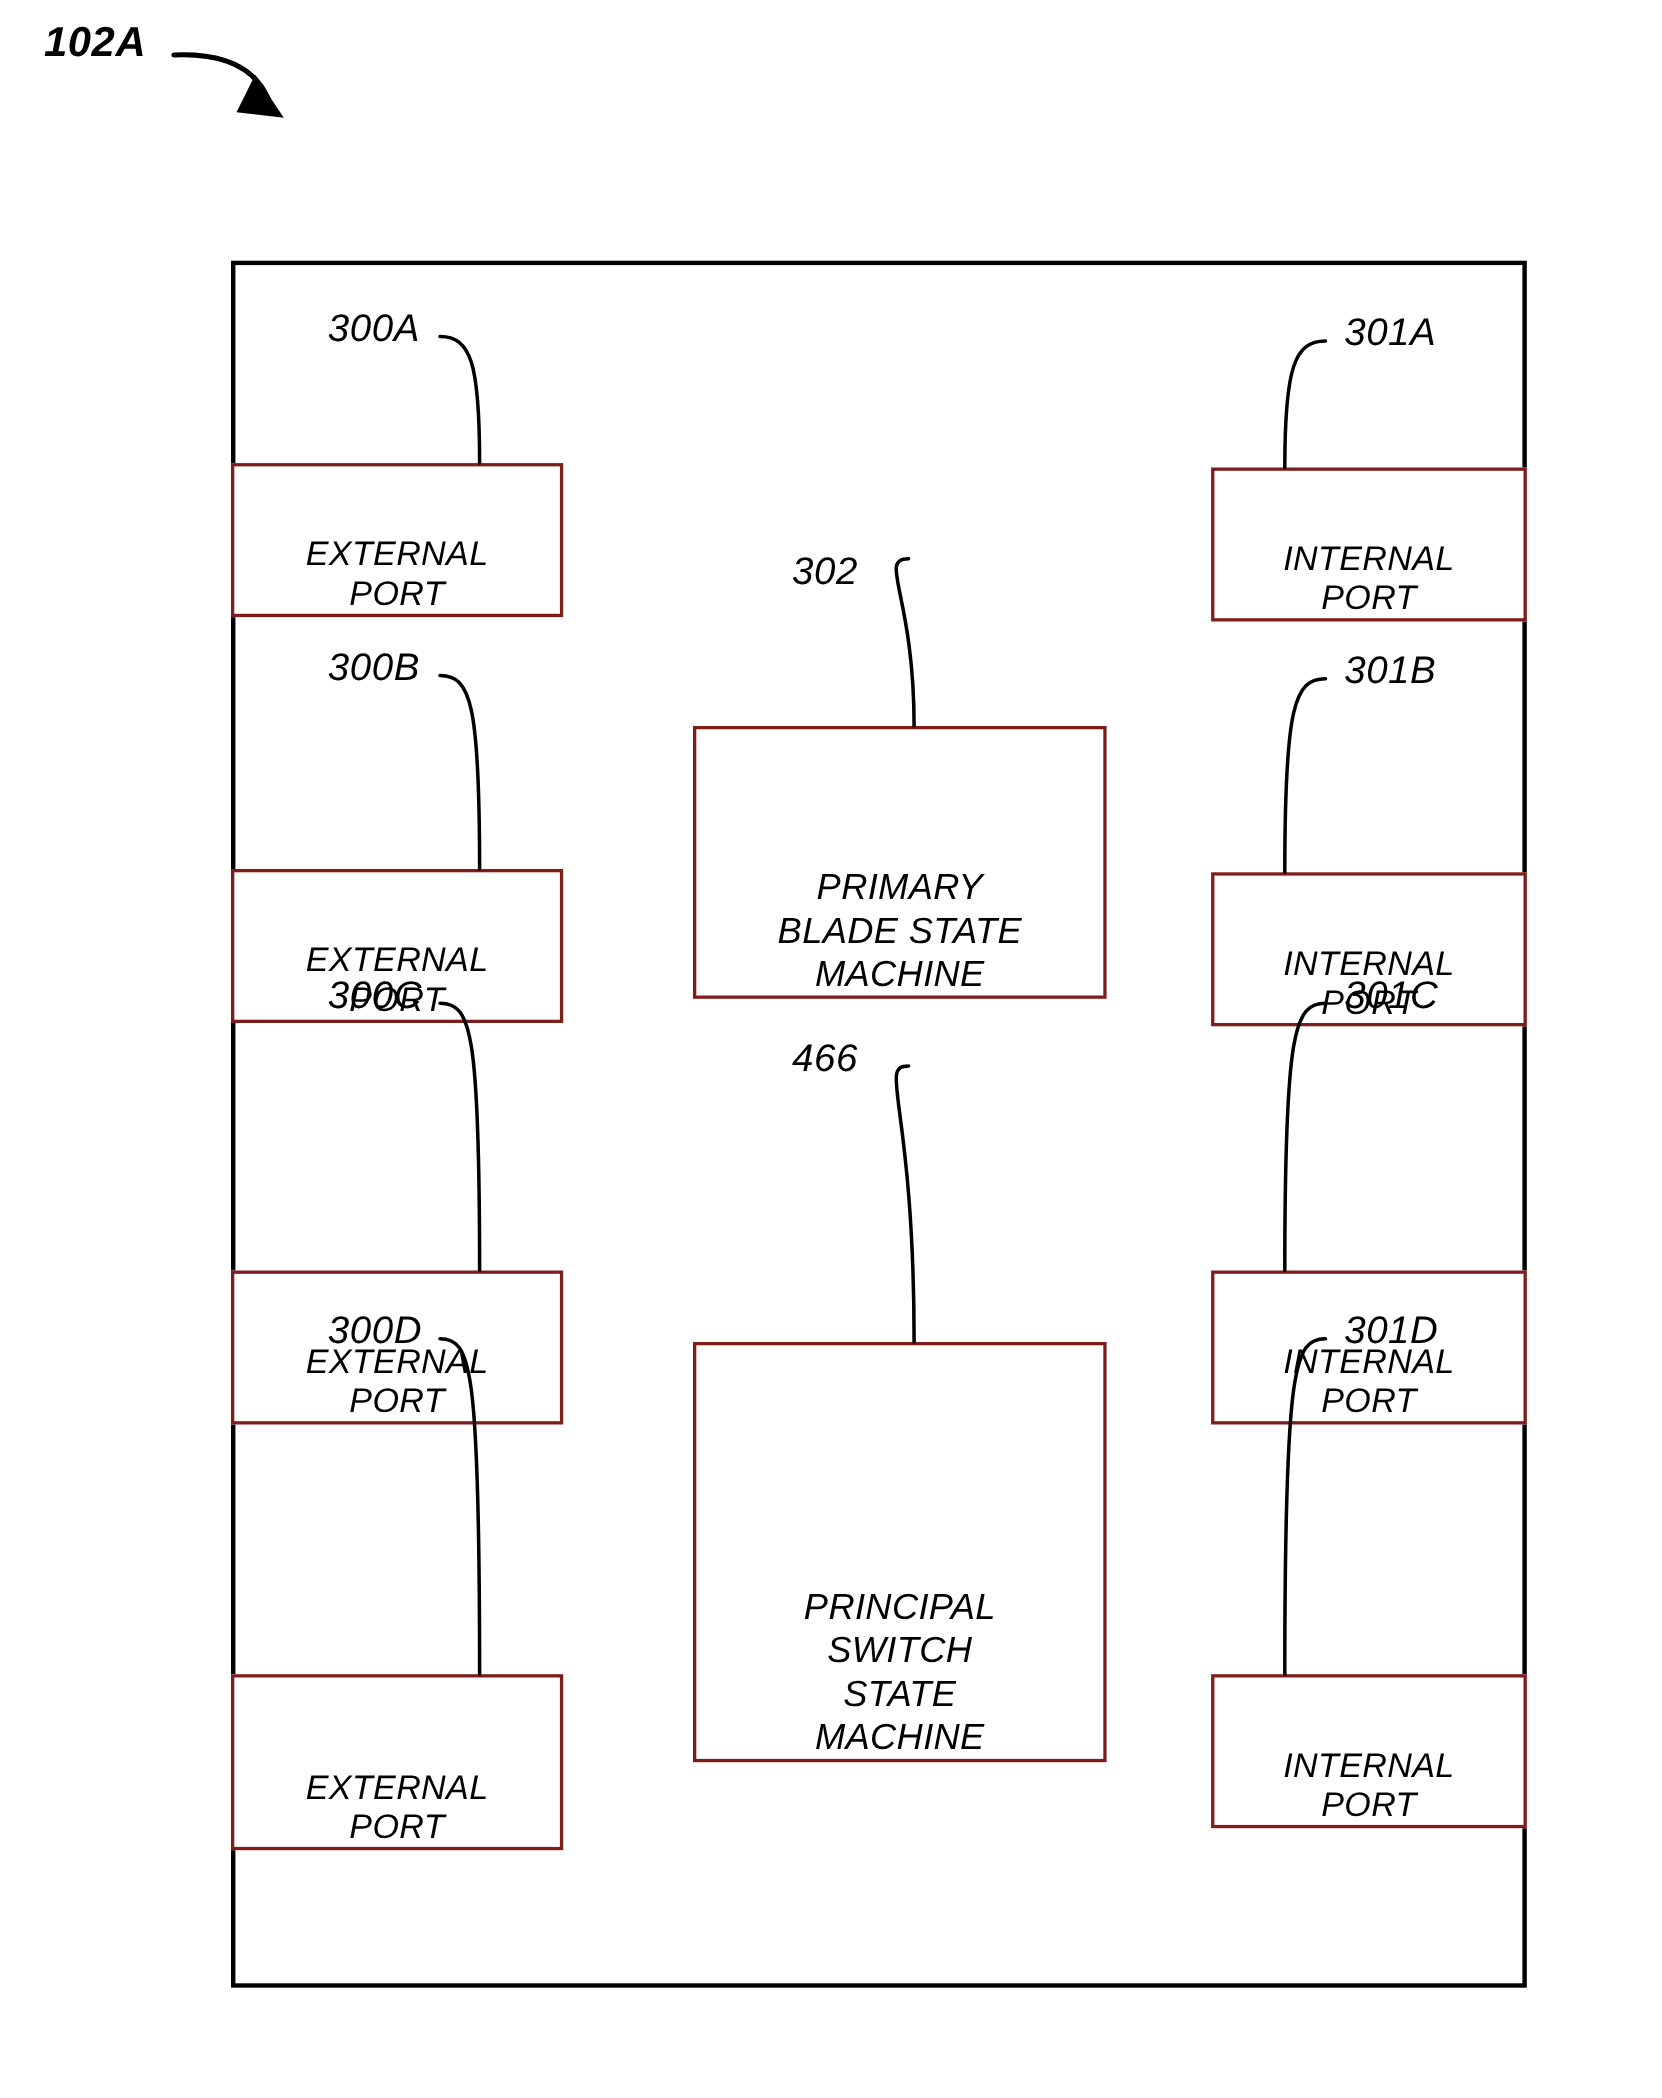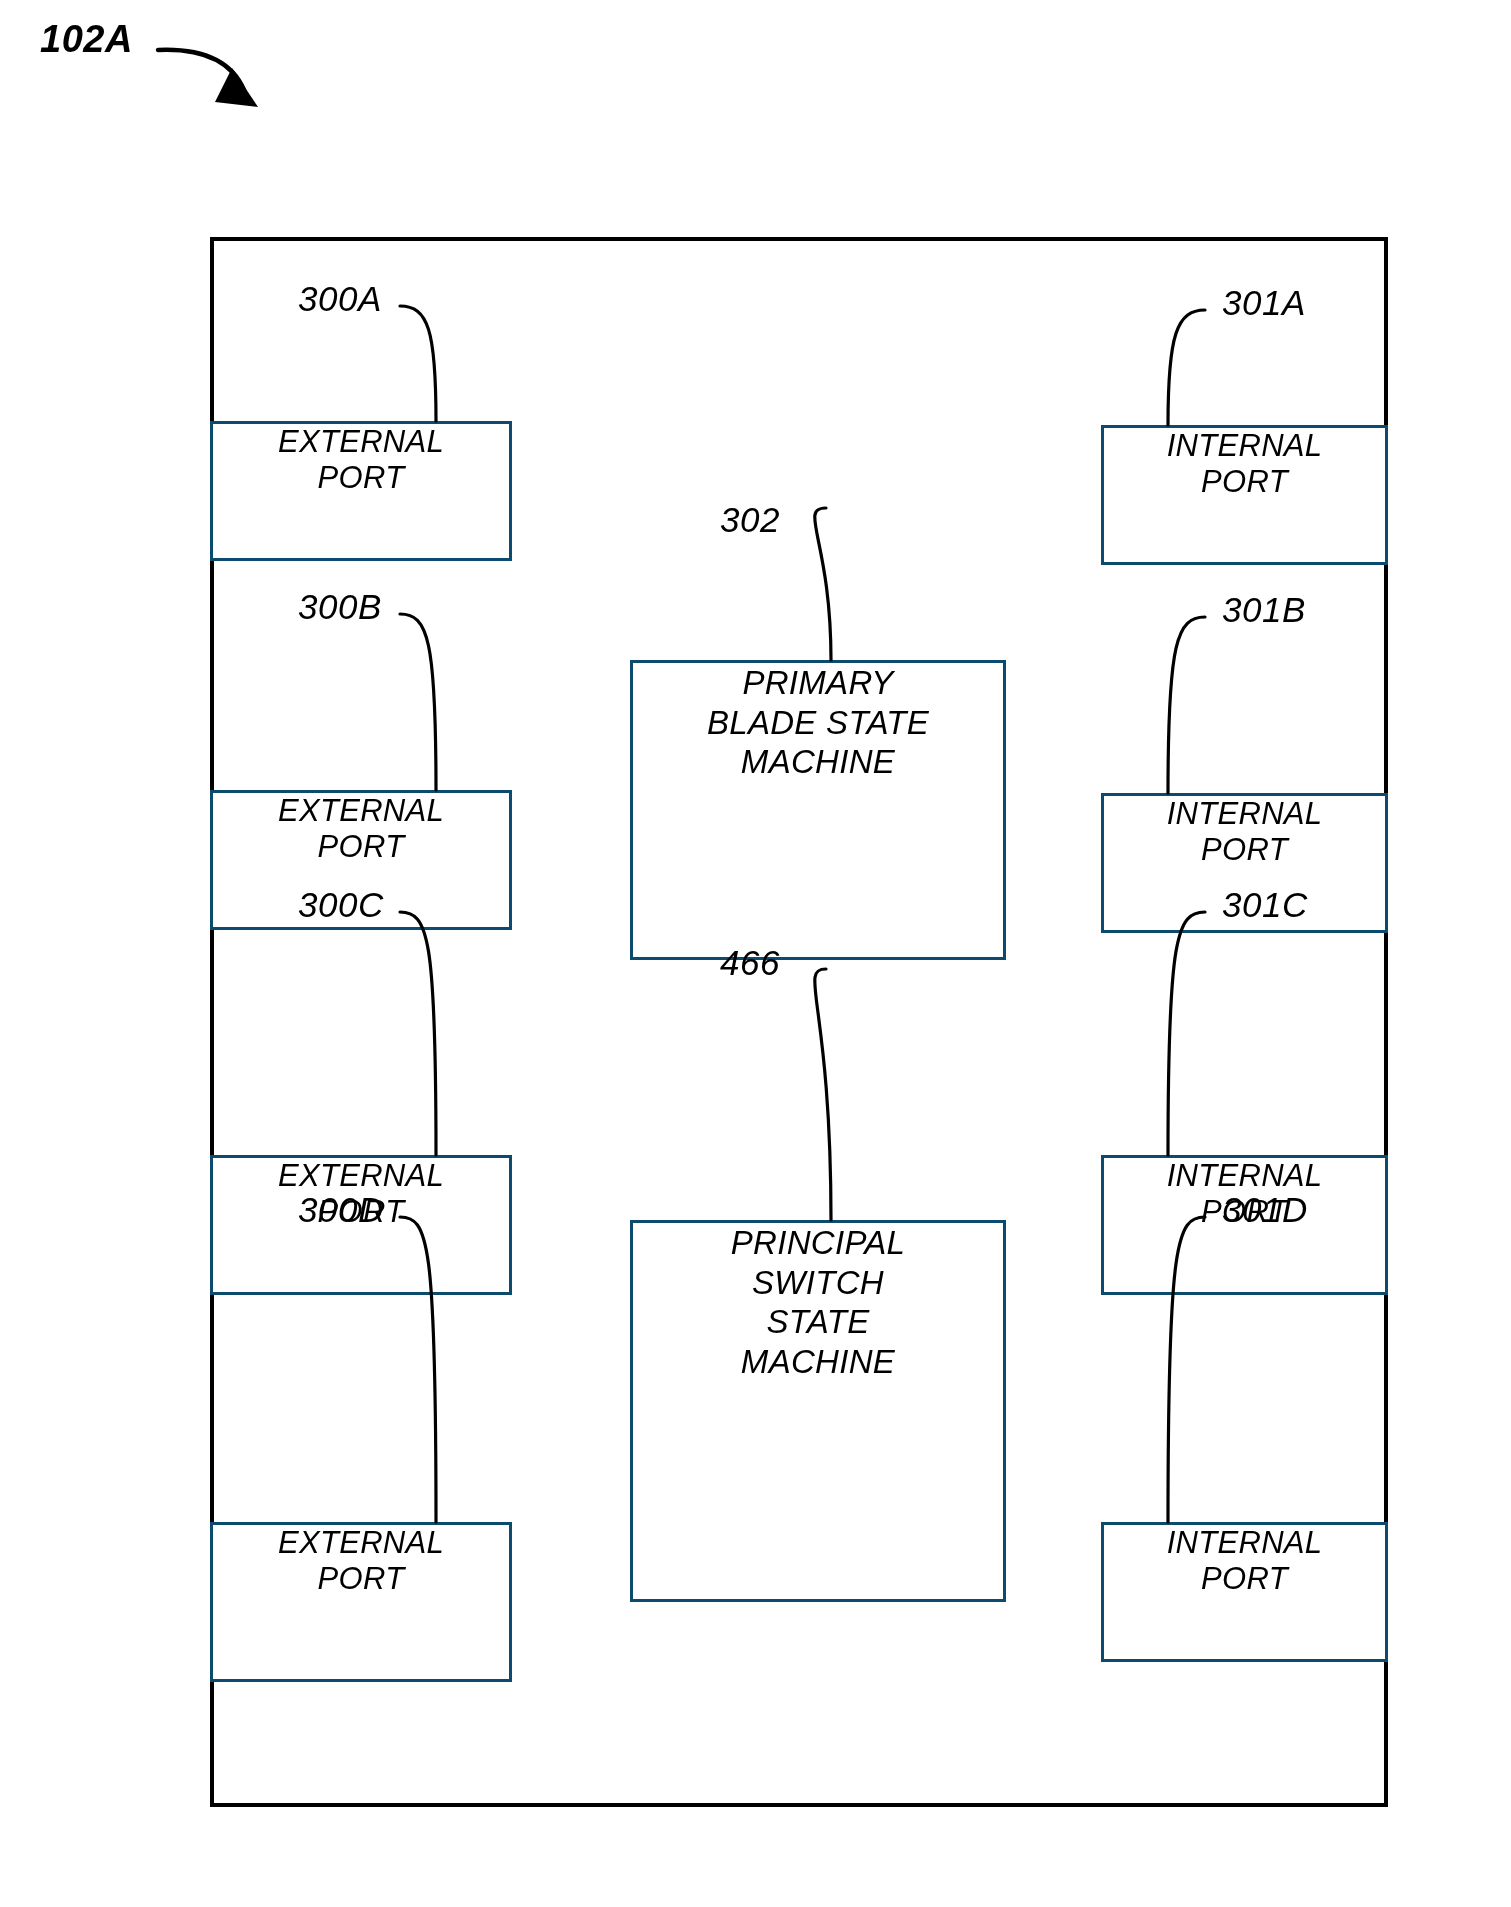--- a/index.html
+++ b/index.html
@@ -40,24 +40,24 @@
     position: absolute;
     border: 4px solid #000;
     box-sizing: border-box;
     background: #fff;
   }
 
   
   .box {
     position: absolute;
     box-sizing: border-box;
-    border: 3px solid #0c4a6e;
+    border: 3px solid #7f1d1d;
     background: #fff;
     display: flex;
-    align-items: flex-start;
+    align-items: flex-end;
     justify-content: center;
     text-align: center;
   }
   .box .box-label {
     font-style: italic;
     font-size: 31px;
     line-height: 1.16;
     letter-spacing: 0.3px;
     white-space: pre-line;
     padding: 0 6px;
@@ -149,21 +149,21 @@
 PORT</span>
   </div>
   <div class="ref" style="left:1222px; top:885px;">301C</div>
 
   <div class="box" style="left:1101px; top:1522px; width:287px; height:140px;">
     <span class="box-label">INTERNAL
 PORT</span>
   </div>
   <div class="ref" style="left:1222px; top:1190px;text-align:center;">301D</div>
 
-  <div class="box state-machine" style="left:630px; top:660px; width:376px; height:300px;">
+  <div class="box state-machine" style="left:630px; top:660px; width:376px; height:248px;">
     <span class="box-label">PRIMARY
 BLADE STATE
 MACHINE</span>
   </div>
   <div class="ref" style="left:720px; top:500px;">302</div>
 
   <div class="box state-machine" style="left:630px; top:1220px; width:376px; height:382px;">
     <span class="box-label">PRINCIPAL
 SWITCH
 STATE

